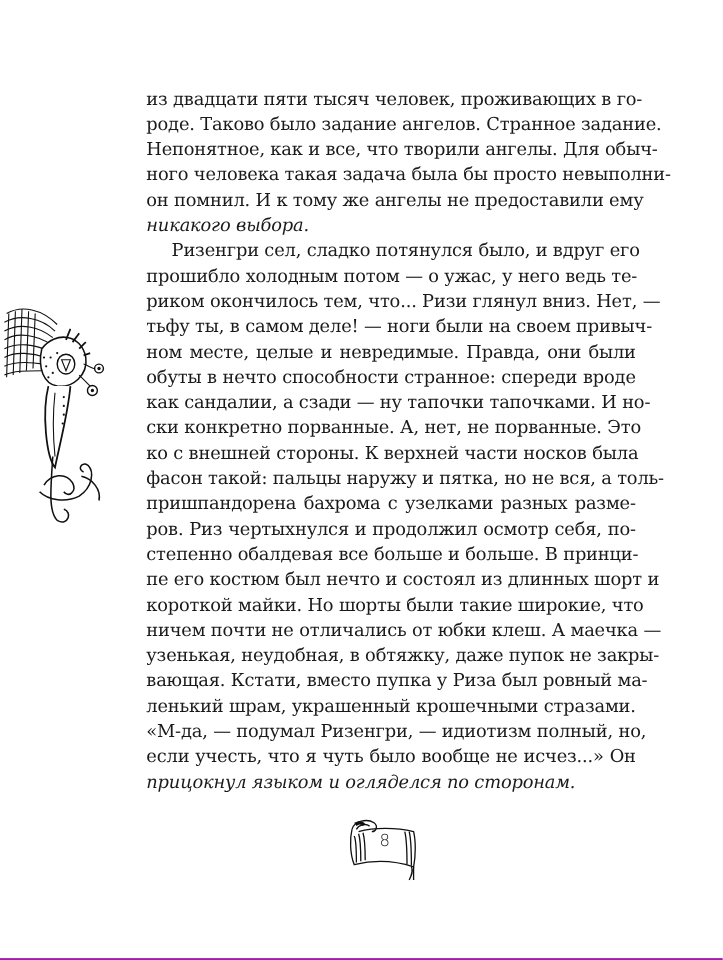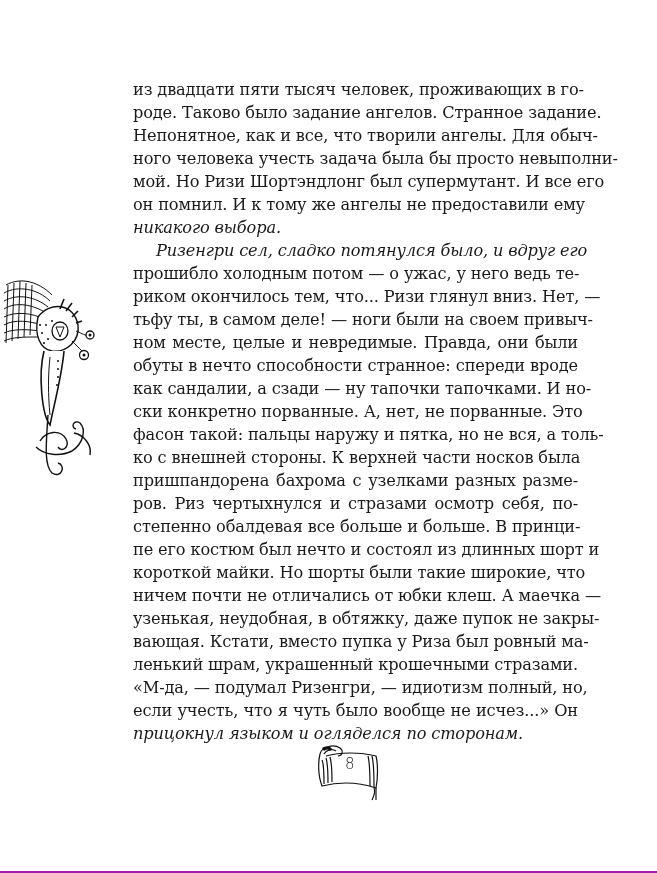--- a/index.html
+++ b/index.html
@@ -41,21 +41,20 @@
       text-align-last: justify;
       height: 23px;
       overflow: visible;
     }
     .line.last {
       text-align-last: left;
       font-style: italic;
     }
     .line.indent {
       padding-left: 23px;
-      font-style: italic;
     }
     .ornament-left {
       position: absolute;
       left: 0;
       top: 265px;
       width: 100px;
       height: 230px;
     }
     .page-number-banner {
       position: absolute;
@@ -138,38 +137,37 @@
       <path d="M36 182 C 44 190, 60 192, 72 186 C 84 178, 86 164, 80 158 C 74 154, 70 162, 76 164"></path>
       <path d="M74 168 C 84 170, 92 180, 90 190"></path>
     </g>
   </svg>
 
   <div class="text-column">
     <div>
       <span class="line">из двадцати пяти тысяч человек, проживающих в го-</span>
       <span class="line">роде. Таково было задание ангелов. Странное задание.</span>
       <span class="line">Непонятное, как и все, что творили ангелы. Для обыч-</span>
-      <span class="line">ного человека учесть задача была бы просто невыполни-</span>
-      <span class="line">мой. Но Ризи Шортэндлонг был супермутант. И все его</span>
+      <span class="line">ного человека такая задача была бы просто невыполни-</span>
       <span class="line">он помнил. И к тому же ангелы не предоставили ему</span>
       <span class="line last">никакого выбора.</span>
     </div>
     <div>
       <span class="line indent">Ризенгри сел, сладко потянулся было, и вдруг его</span>
       <span class="line">прошибло холодным потом — о ужас, у него ведь те-</span>
       <span class="line">риком окончилось тем, что... Ризи глянул вниз. Нет, —</span>
       <span class="line">тьфу ты, в самом деле! — ноги были на своем привыч-</span>
       <span class="line">ном месте, целые и невредимые. Правда, они были</span>
       <span class="line">обуты в нечто способности странное: спереди вроде</span>
       <span class="line">как сандалии, а сзади — ну тапочки тапочками. И но-</span>
       <span class="line">ски конкретно порванные. А, нет, не порванные. Это</span>
+      <span class="line">ко с внешней стороны. К верхней части носков была</span>
       <span class="line">фасон такой: пальцы наружу и пятка, но не вся, а толь-</span>
-      <span class="line">ко с внешней стороны. К верхней части носков была</span>
       <span class="line">пришпандорена бахрома с узелками разных разме-</span>
-      <span class="line">ров. Риз чертыхнулся и стразами осмотр себя, по-</span>
+      <span class="line">ров. Риз чертыхнулся и продолжил осмотр себя, по-</span>
       <span class="line">степенно обалдевая все больше и больше. В принци-</span>
       <span class="line">пе его костюм был нечто и состоял из длинных шорт и</span>
       <span class="line">короткой майки. Но шорты были такие широкие, что</span>
       <span class="line">ничем почти не отличались от юбки клеш. А маечка —</span>
       <span class="line">узенькая, неудобная, в обтяжку, даже пупок не закры-</span>
       <span class="line">вающая. Кстати, вместо пупка у Риза был ровный ма-</span>
       <span class="line">ленький шрам, украшенный крошечными стразами.</span>
       <span class="line">«М-да, — подумал Ризенгри, — идиотизм полный, но,</span>
       <span class="line">если учесть, что я чуть было вообще не исчез...» Он</span>
       <span class="line last">прицокнул языком и огляделся по сторонам.</span>

